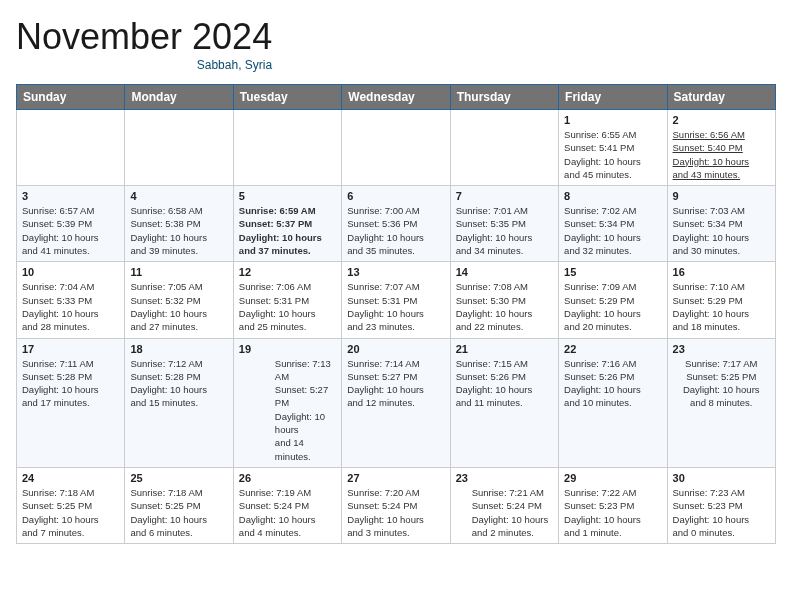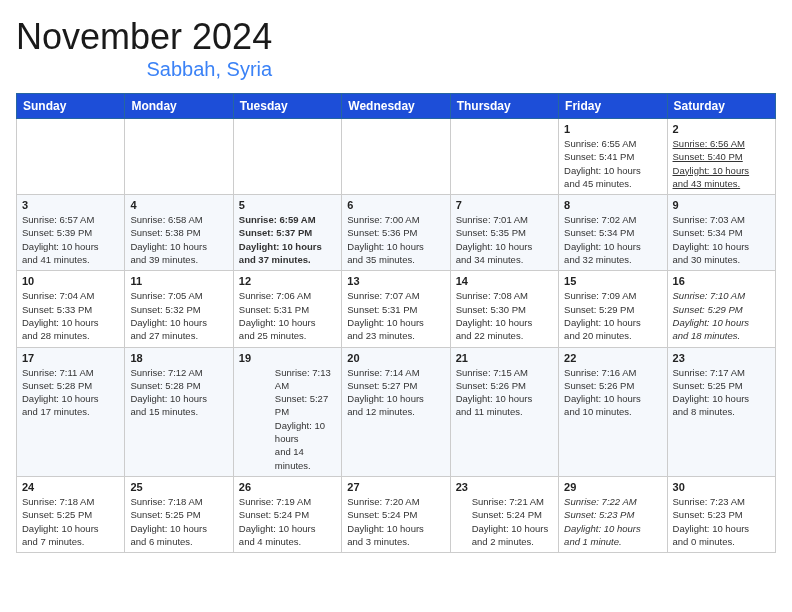--- a/index.html
+++ b/index.html
@@ -36,30 +36,30 @@
     }
     .title-block {
       text-align: right;
     }
     .month-title {
       font-size: 36px;
       font-weight: normal;
       color: #1a1a1a;
     }
     .location {
-      font-size: 20px;
-      color: #3b82f6;
+      font-size: 12px;
+      color: #0c4a6e;
     }
     .calendar {
       width: 100%;
       border-collapse: collapse;
       border: 1px solid #ccc;
     }
     .calendar th {
-      background: #1d4ed8;
+      background: #737373;
       color: #fff;
       text-align: left;
       padding: 5px 6px;
       font-size: 12px;
       font-weight: bold;
       border: 1px solid #2566a0;
     }
     .calendar td {
       vertical-align: top;
       padding: 4px 5px;
@@ -222,21 +222,21 @@
         </td>
         <td>
           <span class="day-num">15</span>
           <div class="day-info" style="white-space: pre-line;">Sunrise: 7:09 AM
 Sunset: 5:29 PM
 Daylight: 10 hours
 and 20 minutes.</div>
         </td>
         <td>
           <span class="day-num">16</span>
-          <div class="day-info" style="white-space: pre-line; font-style: italic;">Sunrise: 7:10 AM
+          <div class="day-info" style="white-space: pre-line;">Sunrise: 7:10 AM
 Sunset: 5:29 PM
 Daylight: 10 hours
 and 18 minutes.</div>
         </td>
       </tr>
       <tr>
         <td>
           <span class="day-num">17</span>
           <div class="day-info" style="white-space: pre-line;">Sunrise: 7:11 AM
 Sunset: 5:28 PM
@@ -273,21 +273,21 @@
         </td>
         <td>
           <span class="day-num">22</span>
           <div class="day-info" style="white-space: pre-line;">Sunrise: 7:16 AM
 Sunset: 5:26 PM
 Daylight: 10 hours
 and 10 minutes.</div>
         </td>
         <td>
           <span class="day-num">23</span>
-          <div class="day-info" style="white-space: pre-line;">Sunrise: 7:17 AM
+          <div class="day-info" style="white-space: pre-line; text-align: center;">Sunrise: 7:17 AM
 Sunset: 5:25 PM
 Daylight: 10 hours
 and 8 minutes.</div>
         </td>
       </tr>
       <tr>
         <td>
           <span class="day-num">24</span>
           <div class="day-info" style="white-space: pre-line;">Sunrise: 7:18 AM
 Sunset: 5:25 PM
@@ -317,21 +317,21 @@
         </td>
         <td>
           <span class="day-num">23</span>
           <div class="day-info" style="white-space: pre-line; margin-left: 16px;">Sunrise: 7:21 AM
 Sunset: 5:24 PM
 Daylight: 10 hours
 and 2 minutes.</div>
         </td>
         <td>
           <span class="day-num">29</span>
-          <div class="day-info" style="white-space: pre-line; font-style: italic;">Sunrise: 7:22 AM
+          <div class="day-info" style="white-space: pre-line;">Sunrise: 7:22 AM
 Sunset: 5:23 PM
 Daylight: 10 hours
 and 1 minute.</div>
         </td>
         <td>
           <span class="day-num">30</span>
           <div class="day-info" style="white-space: pre-line;">Sunrise: 7:23 AM
 Sunset: 5:23 PM
 Daylight: 10 hours
 and 0 minutes.</div>

